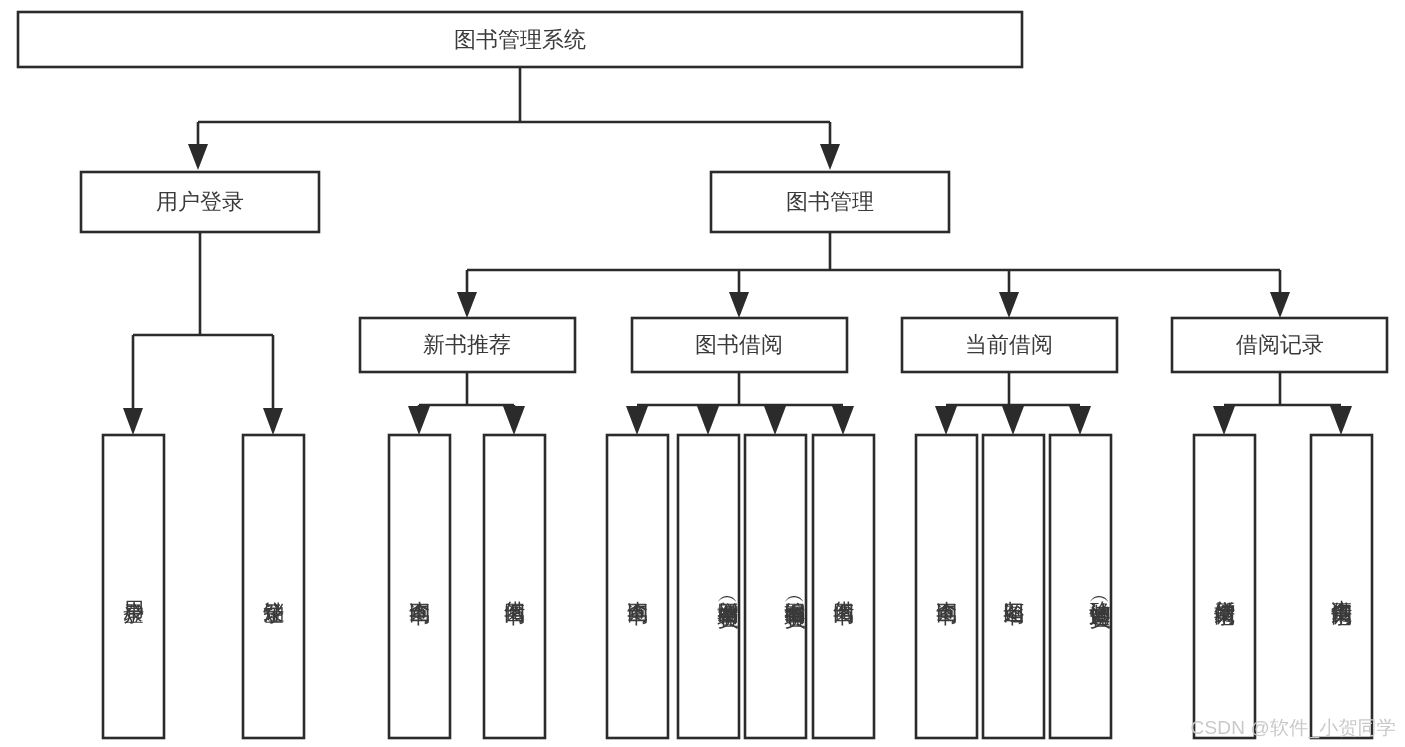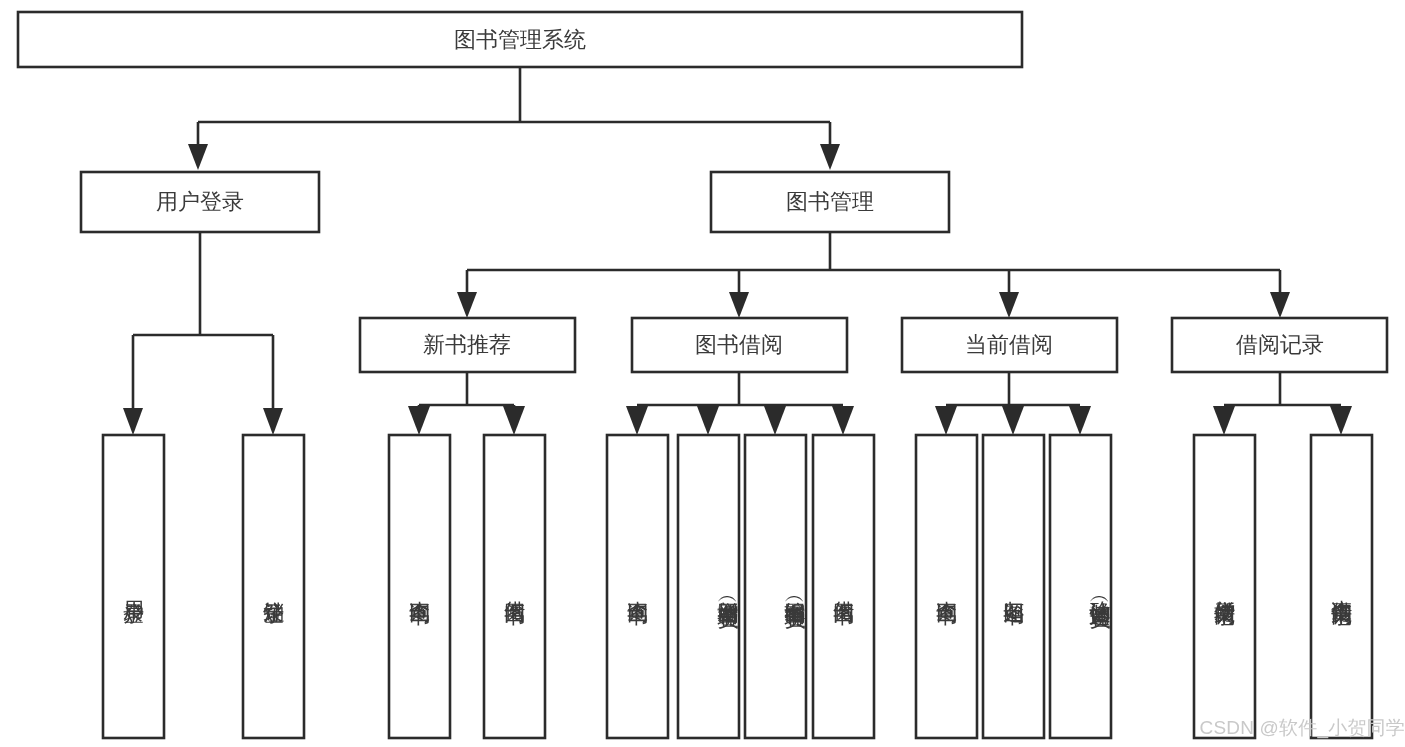--- a/index.html
+++ b/index.html
@@ -57,21 +57,21 @@
     color: #3a3a3a;
     writing-mode: vertical-rl;
     text-orientation: upright;
     letter-spacing: 0.06em;
     text-align: center;
     pointer-events: none;
     white-space: nowrap;
   }
   .watermark {
     position: absolute;
-    right: 0;
+    right: 9px;
     bottom: 6px;
     font-family: "Liberation Sans", "DejaVu Sans", sans-serif;
     font-size: 19px;
     color: #c9c9c9;
     letter-spacing: 0.01em;
     white-space: nowrap;
   }
 </style>
 </head>
 <body>

